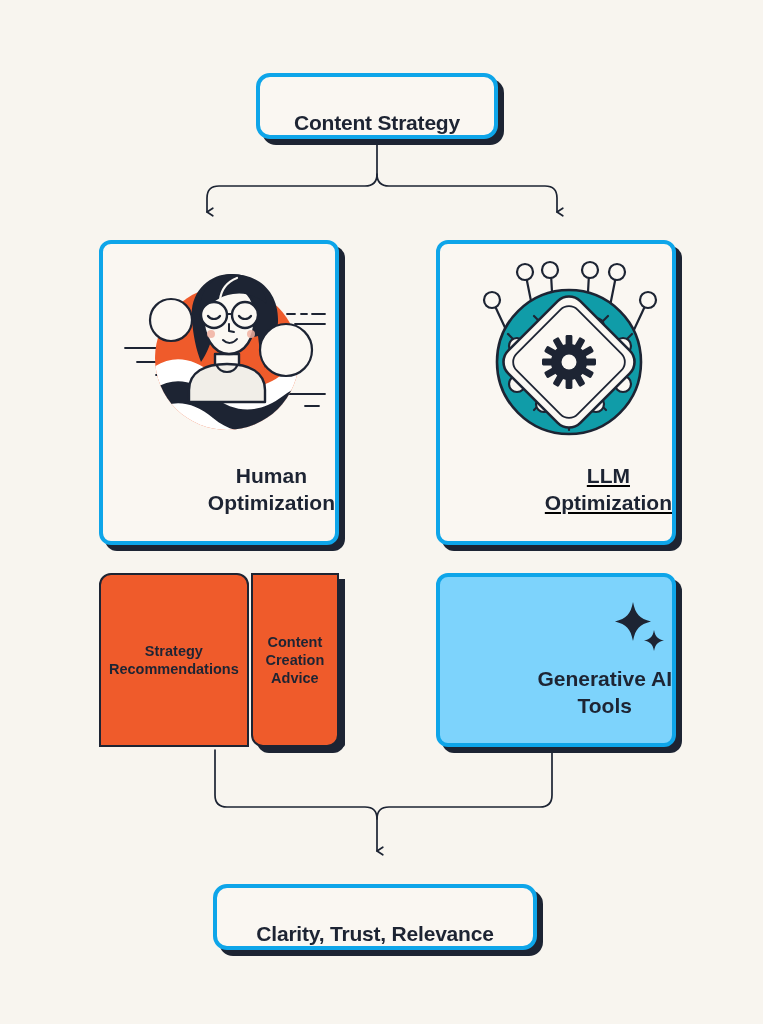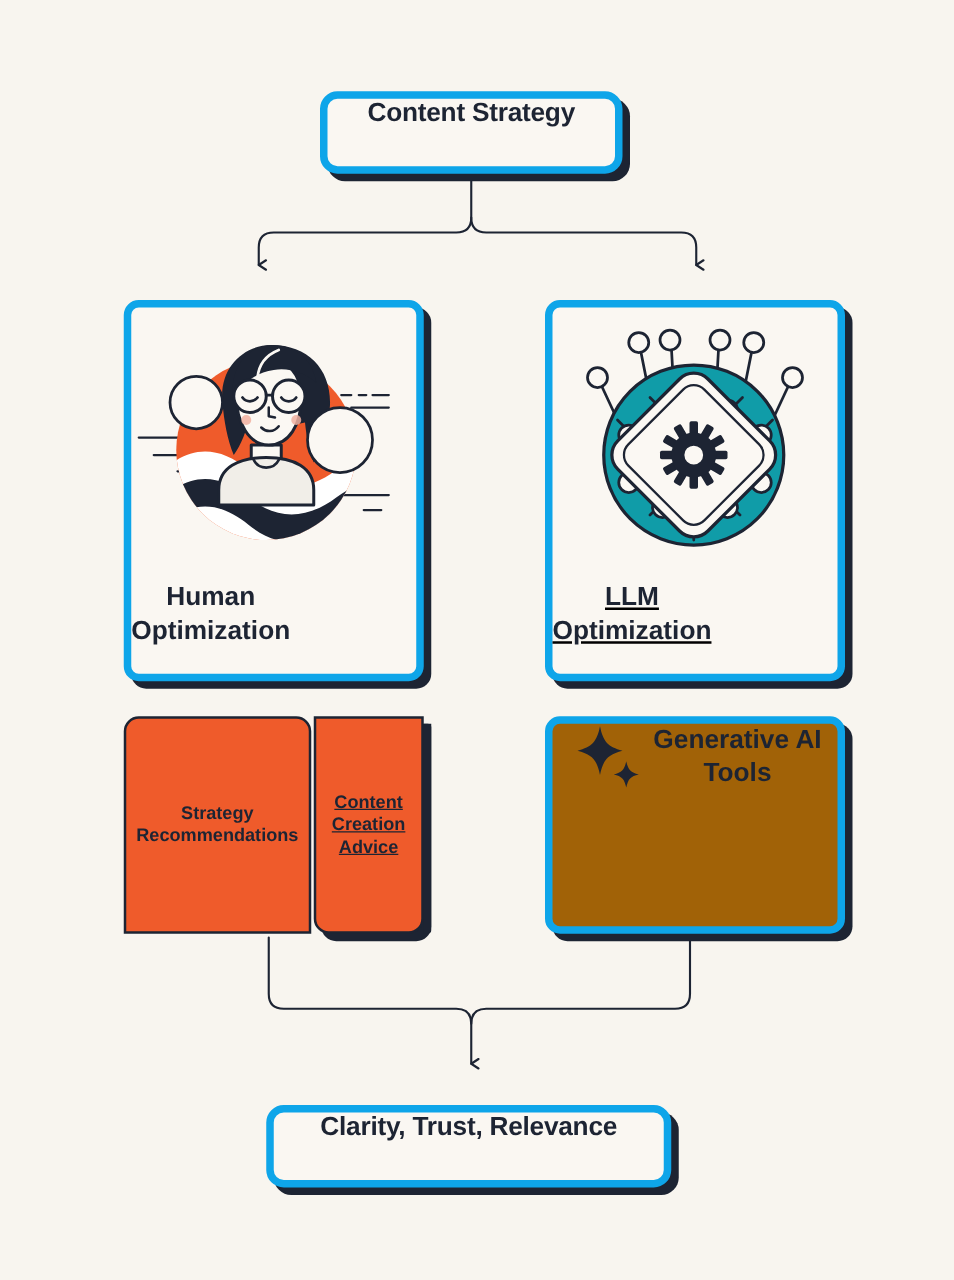--- a/index.html
+++ b/index.html
@@ -14,24 +14,24 @@
     position: relative;
     width: 763px;
     height: 1024px;
     background: #F8F5EF;
   }
 
   
   .node {
     position: absolute;
     background: #FAF7F2;
-    border: 6px solid #0ea5e9;
+    border: 4px solid #0ea5e9;
     box-shadow: 6px 6px 0 0 #1D2433;
     display: flex;
-    align-items: flex-start;
+    align-items: flex-end;
     justify-content: center;
   }
 
   
   .pill {
     border-radius: 14px;
   }
   .pill .label {
     font-size: 21px;
     font-weight: bold;
@@ -95,37 +95,37 @@
     font-weight: bold;
     line-height: 1.25;
     padding: 0 8px;
   }
   .orange-seg:first-child {
     border-radius: 12px 12px 0 0;
   }
   .orange-seg:last-child {
     border-radius: 0 0 12px 12px;
     box-shadow: 6px 6px 0 0 #1D2433;
-    text-decoration: underline;
   }
   #orange-stack::after {
     
     content: "";
     position: absolute;
     right: -6px; top: 6px;
     width: 6px; height: calc(100% - 6px);
     background: #1D2433;
     border-radius: 0 3px 3px 0;
   }
 
   
   #card-genai {
     left: 436px; top: 573px; width: 240px; height: 174px;
-    background: #a16207;
+    background: #7dd3fc;
     border-radius: 12px;
+    flex-direction: column;
     gap: 4px;
   }
   #card-genai .gen-title {
     text-align: center;
     font-size: 21px;
     font-weight: bold;
     line-height: 1.28;
     color: #1D2433;
   }
 

